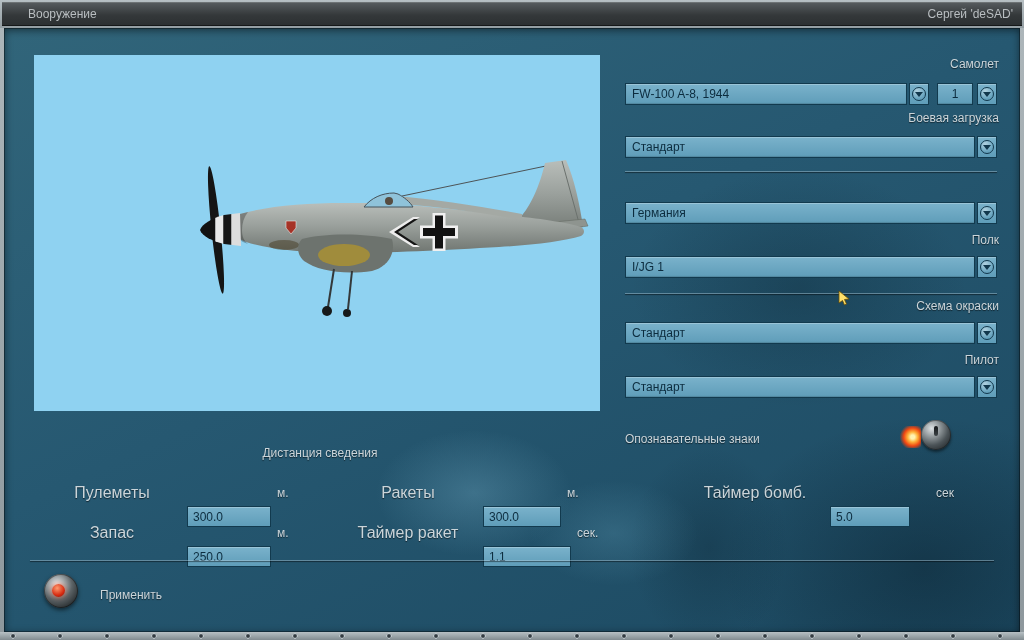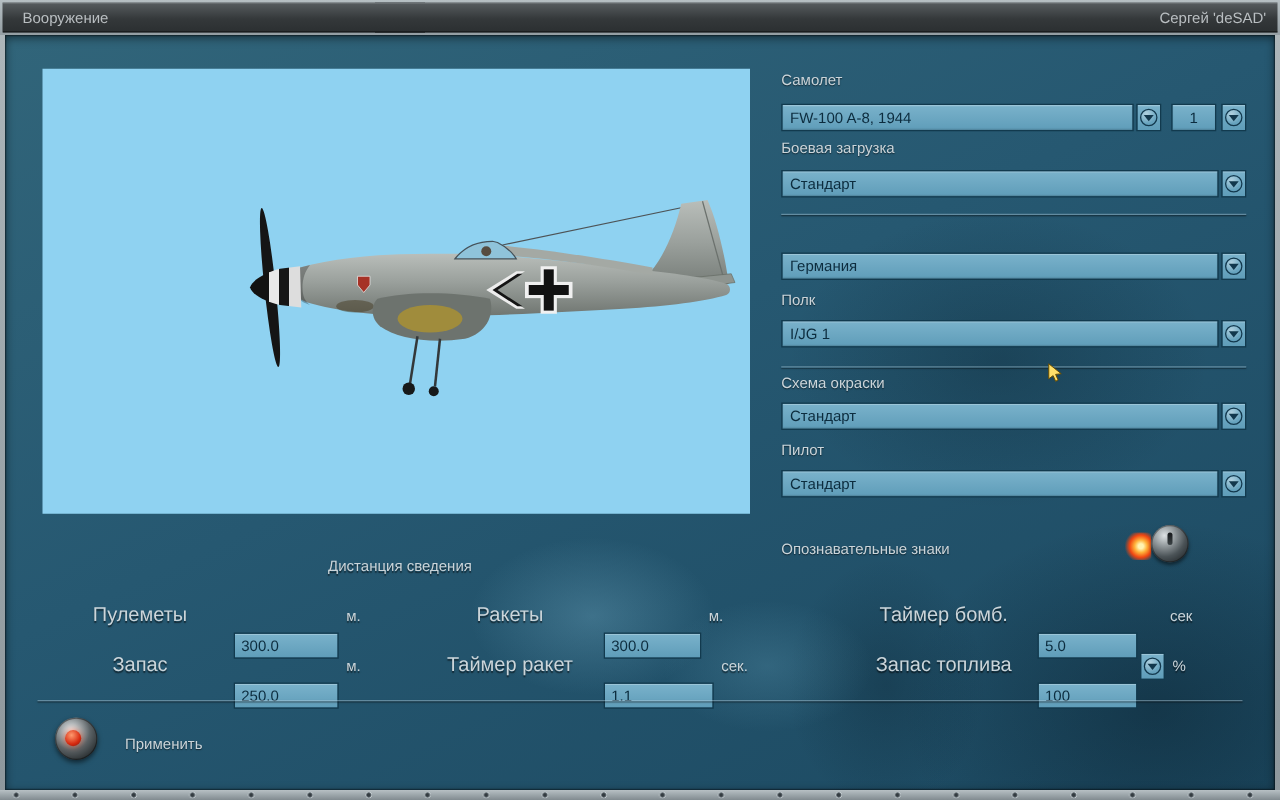--- a/index.html
+++ b/index.html
@@ -5,42 +5,42 @@
   html,body{width:1024px;height:640px;margin:0;overflow:hidden;}
   body{font-family:"Liberation Sans",sans-serif;background:linear-gradient(180deg,#aeb7bb,#8d979c);}
   .app{position:relative;width:1024px;height:640px;}
 
   
   .titlebar{position:absolute;top:0;left:0;right:0;height:28px;background:linear-gradient(#b6bfc3,#949ea3);}
   .tbar{position:absolute;top:2px;height:24px;box-sizing:border-box;
         background:linear-gradient(#585d60,#34383a 55%,#2b2f31);
         box-shadow:inset 0 1px 0 rgba(255,255,255,.14), inset 0 -1px 0 rgba(0,0,0,.5);
         color:#b9bec1;font-size:12px;line-height:24px;padding-left:24px;}
-  .tbar.left{left:2px;width:338px;padding-left:16px;}
+  .tbar.left{left:2px;width:338px;padding-left:26px;}
   .tbar.right{left:300px;right:2px;text-align:right;padding-right:9px;}
   .bottom-strip{position:absolute;left:0;right:0;bottom:0;height:8px;
         background:linear-gradient(#b7c0c4,#818b90);
         background-image:radial-gradient(circle at 3px 4px,#343c41 1.1px,#79838a 2px,#c6ced1 2.4px,rgba(0,0,0,0) 2.9px),linear-gradient(#b7c0c4,#818b90);
         background-size:47px 8px,100% 100%;background-repeat:repeat-x,no-repeat;background-position:10px 0,0 0;}
 
   
   .content{position:absolute;top:28px;left:4px;right:4px;bottom:8px;overflow:hidden;
     background:
       radial-gradient(140px 90px at 470px 465px, rgba(140,200,225,.26), rgba(140,200,225,0) 70%),
       radial-gradient(120px 75px at 610px 505px, rgba(120,185,210,.20), rgba(120,185,210,0) 70%),
       radial-gradient(110px 140px at 705px 520px, rgba(10,32,45,.30), rgba(10,32,45,0) 72%),
       radial-gradient(240px 170px at 795px 260px, rgba(8,30,42,.30), rgba(8,30,42,0) 70%),
       radial-gradient(280px 210px at 920px 540px, rgba(7,26,38,.42), rgba(7,26,38,0) 72%),
       linear-gradient(155deg,#31657a 0%,#265871 45%,#1c4961 100%);
     box-shadow:inset 0 2px 8px rgba(0,0,0,.55), inset 0 0 0 1px rgba(0,0,0,.35);}
 
   .plane-panel{position:absolute;left:30px;top:27px;width:566px;height:356px;background:#8fd2f1;}
 
   
-  .flabel{position:absolute;left:621px;width:374px;text-align:left;color:#cbd5da;font-size:12px;
+  .flabel{position:absolute;left:621px;width:374px;text-align:right;color:#cbd5da;font-size:12px;
           text-shadow:0 1px 1px rgba(0,0,0,.55);}
   .llabel{position:absolute;color:#cbd5da;font-size:12px;text-shadow:0 1px 1px rgba(0,0,0,.55);}
 
   
   .dd-field{position:absolute;height:22px;box-sizing:border-box;
       background:linear-gradient(#7ab2cb,#5f9db9);border:1px solid #123a4e;
       box-shadow:inset 0 1px 0 rgba(255,255,255,.25), inset 0 -1px 1px rgba(0,0,0,.15);
       color:#0c2c3e;font-size:12px;line-height:20px;padding:0 6px;cursor:pointer;white-space:nowrap;overflow:hidden;}
   .dd-field.center{text-align:center;padding:0 2px;}
   .dd-arrow{position:absolute;width:20px;height:22px;box-sizing:border-box;
@@ -232,29 +232,20 @@
       <span class="conv-label">Таймер ракет</span>
       <input class="num-input" style="width: 88px;" value="1.1">
       <span class="unit">сек.</span>
     </div>
 
     <div class="conv-row" style="left:681px;top:454px">
       <span class="conv-label">Таймер бомб.</span>
       <input class="num-input" style="width: 80px;" value="5.0">
       <span class="unit offset">сек</span>
     </div>
-    <div class="conv-row" style="left:681px;top:494px">
-      <span class="conv-label">Запас топлива</span>
-      <input class="num-input" style="width: 80px;" value="100">
-      <span class="gap2"></span>
-      <div class="dd-arrow inline">
-          <span class="dd-circ"></span>
-        </div>
-      <span class="unit">%</span>
-    </div>
 
     <div class="hdivider" style="left:26px;top:532px;width:964px"></div>
     <div class="apply-knob"></div>
     <div class="apply-label">Применить</div>
 
     <svg class="cursor" viewBox="0 0 12 16">
       <path d="M1 1 L1 13 L4.5 10.5 L6.5 15 L8.5 14 L6.5 9.5 L11 9 Z" fill="#ffe06a" stroke="#6b4e00" stroke-width="0.8"></path>
     </svg>
 
   </div>

